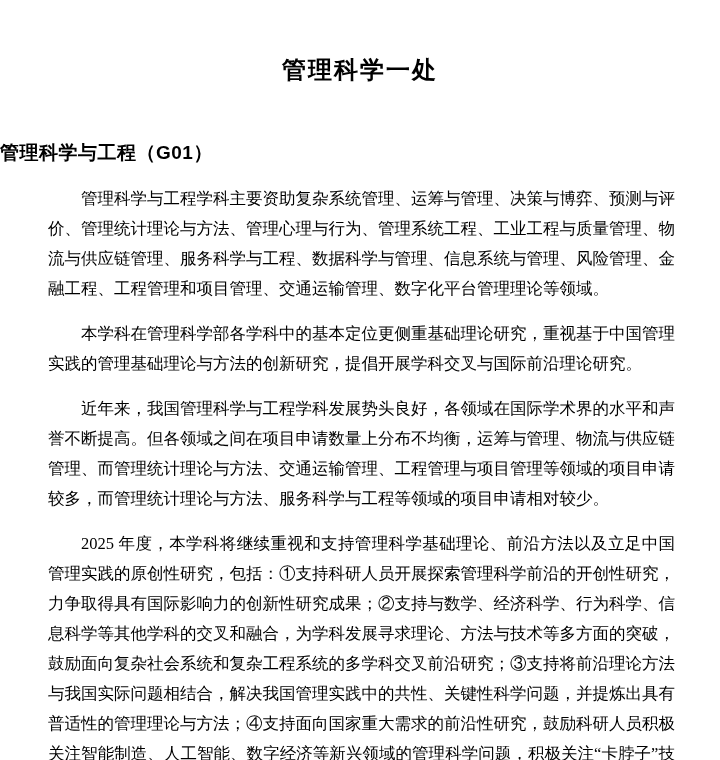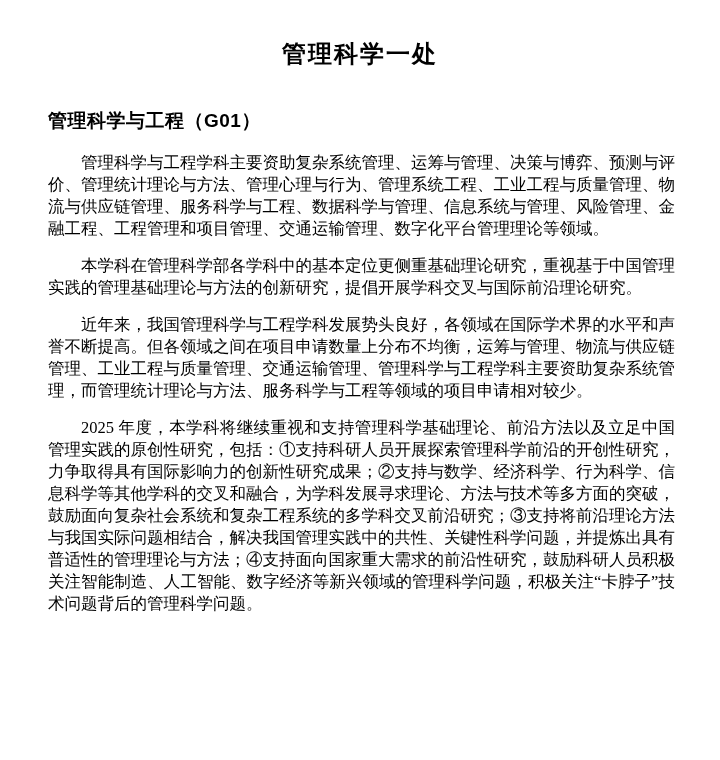--- a/index.html
+++ b/index.html
@@ -20,41 +20,40 @@
     height: 760px;
     box-sizing: border-box;
     padding: 0;
     position: relative;
   }
   .doc-title {
     text-align: center;
     font-size: 24px;
     font-weight: bold;
     letter-spacing: 2px;
-    margin: 0;
+    margin: 16px;
     padding-top: 38px;
     font-family: "Liberation Sans", "DejaVu Sans", sans-serif;
   }
   .section-heading {
     font-size: 19px;
     font-weight: bold;
     margin: 0;
     padding-top: 38px;
-    padding-left: 48px;
     letter-spacing: 0.5px;
     font-family: "Liberation Sans", "DejaVu Sans", sans-serif;
   }
   .body-block {
     padding: 0 45px 0 48px;
     margin-top: 18px;
   }
   p.para {
     margin: 0 0 0 0;
     font-size: 16.5px;
-    line-height: 22px;
+    line-height: 30px;
     text-align: justify;
     text-justify: inter-ideograph;
     text-indent: 2em;
     font-family: "Liberation Serif", "DejaVu Serif", serif;
   }
   p.para + p.para {
     margin-top: 15px;
   }
 </style>
 </head>
@@ -62,17 +61,17 @@
 
 <div class="page">
 
   <h1 class="doc-title">管理科学一处</h1>
 
   <h2 class="section-heading">管理科学与工程（G01）</h2>
 
   <div class="body-block">
     <p class="para">管理科学与工程学科主要资助复杂系统管理、运筹与管理、决策与博弈、预测与评价、管理统计理论与方法、管理心理与行为、管理系统工程、工业工程与质量管理、物流与供应链管理、服务科学与工程、数据科学与管理、信息系统与管理、风险管理、金融工程、工程管理和项目管理、交通运输管理、数字化平台管理理论等领域。</p>
     <p class="para">本学科在管理科学部各学科中的基本定位更侧重基础理论研究，重视基于中国管理实践的管理基础理论与方法的创新研究，提倡开展学科交叉与国际前沿理论研究。</p>
-    <p class="para">近年来，我国管理科学与工程学科发展势头良好，各领域在国际学术界的水平和声誉不断提高。但各领域之间在项目申请数量上分布不均衡，运筹与管理、物流与供应链管理、工业工程与质量管理、交通运输管理、管理科学与工程学科主要资助复杂系统管理，而管理统计理论与方法、服务科学与工程等领域的项目申请相对较少。</p>
+    <p class="para">近年来，我国管理科学与工程学科发展势头良好，各领域在国际学术界的水平和声誉不断提高。但各领域之间在项目申请数量上分布不均衡，运筹与管理、物流与供应链管理、而管理统计理论与方法、交通运输管理、工程管理与项目管理等领域的项目申请较多，而管理统计理论与方法、服务科学与工程等领域的项目申请相对较少。</p>
     <p class="para">2025 年度，本学科将继续重视和支持管理科学基础理论、前沿方法以及立足中国管理实践的原创性研究，包括：①支持科研人员开展探索管理科学前沿的开创性研究，力争取得具有国际影响力的创新性研究成果；②支持与数学、经济科学、行为科学、信息科学等其他学科的交叉和融合，为学科发展寻求理论、方法与技术等多方面的突破，鼓励面向复杂社会系统和复杂工程系统的多学科交叉前沿研究；③支持将前沿理论方法与我国实际问题相结合，解决我国管理实践中的共性、关键性科学问题，并提炼出具有普适性的管理理论与方法；④支持面向国家重大需求的前沿性研究，鼓励科研人员积极关注智能制造、人工智能、数字经济等新兴领域的管理科学问题，积极关注“卡脖子”技术问题背后的管理科学问题。</p>
   </div>
 
 </div>
 
 </body></html>

